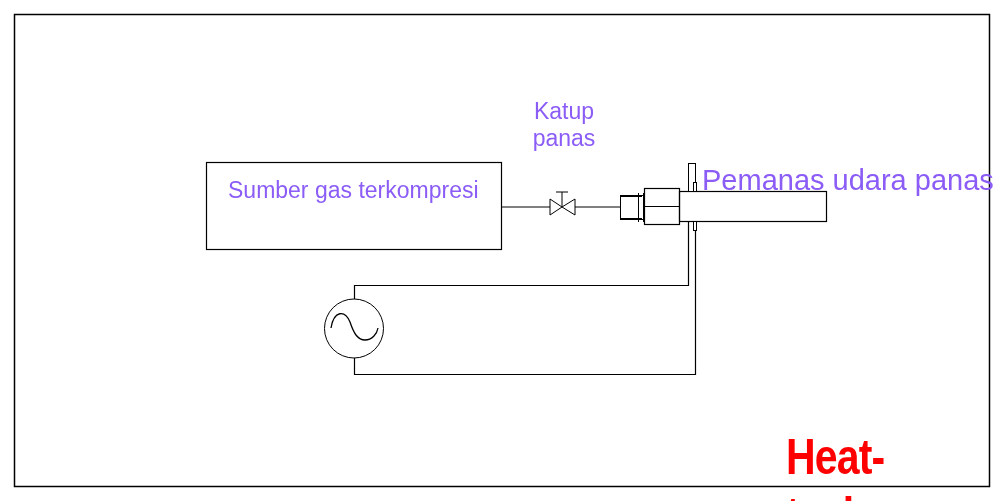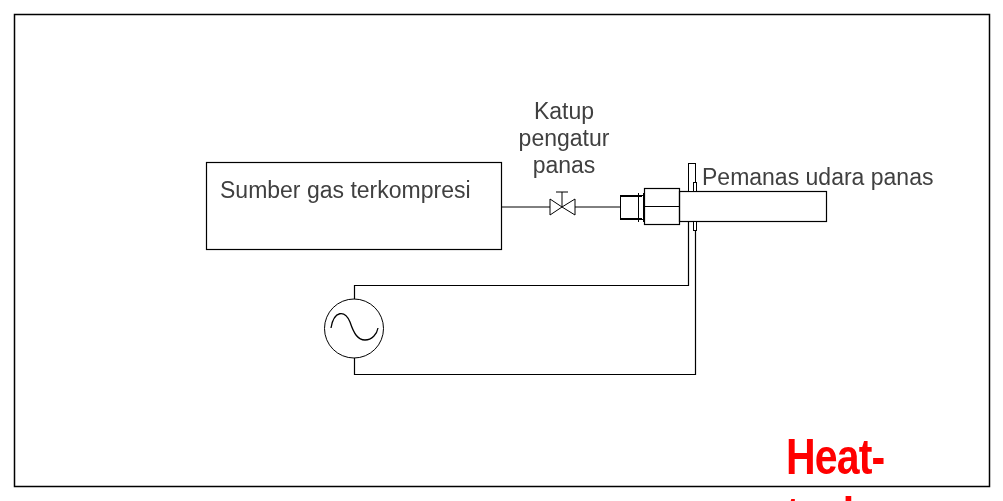--- a/index.html
+++ b/index.html
@@ -1,21 +1,21 @@
 <!DOCTYPE html>
 <html><head>
   <meta charset="utf-8">
   <style>
     html, body { margin: 0; padding: 0; background: #ffffff; }
     body { width: 1003px; height: 501px; position: relative; overflow: hidden; font-family: "Liberation Sans", sans-serif; }
     #canvas { position: absolute; left: 0; top: 0; }
-    .label { position: absolute; color: #404040; font-family: "Liberation Sans", sans-serif; line-height: 1.1; white-space: nowrap; }
-    #lbl-source { left: 220px; top: 177px; font-size: 23px; line-height: 27px; text-align: right; }
+    .label { position: absolute; color: #8b5cf6; font-family: "Liberation Sans", sans-serif; line-height: 1.1; white-space: nowrap; }
+    #lbl-source { left: 228px; top: 177px; font-size: 23px; line-height: 27px; text-align: right; }
     #lbl-valve { left: 504px; top: 98px; font-size: 23px; line-height: 27px; text-align: center; width: 120px; }
-    #lbl-heater { left: 702px; top: 165px; font-size: 23px; }
+    #lbl-heater { left: 702px; top: 165px; font-size: 29px; }
     #brand { position: absolute; left: 786px; top: 428px; font-family: "Liberation Sans", sans-serif; font-weight: bold; font-size: 50px; color: #ff0000; letter-spacing: -1px; transform: scaleX(0.82); transform-origin: left top; }
   </style>
 </head>
 <body>
 
 <svg id="canvas" width="1003" height="501" viewBox="0 0 1003 501">
 
   <rect x="14.5" y="14.5" width="975" height="472" fill="none" stroke="#000" stroke-width="1.5"></rect>
 
   <rect x="206.5" y="162.5" width="295" height="87" fill="none" stroke="#000" stroke-width="1.2"></rect>
@@ -60,19 +60,18 @@
     <path d="M331,328 C334,310 345,310 350,322 C354,334 358,340 365,340 C372,340 377,334 378,328" stroke-width="1.3"></path>
   </g>
 </svg>
 
 <div id="lbl-source" class="label">
   <div>Sumber gas terkompresi</div>
 </div>
 
 <div id="lbl-valve" class="label">
   <div>Katup</div>
-  <div>pengatur</div>
   <div>panas</div>
 </div>
 
 <div id="lbl-heater" class="label">Pemanas udara panas</div>
 
 <div id="brand" style="color: rgb(255, 0, 0);">Heat-tech</div>
 
 </body></html>

